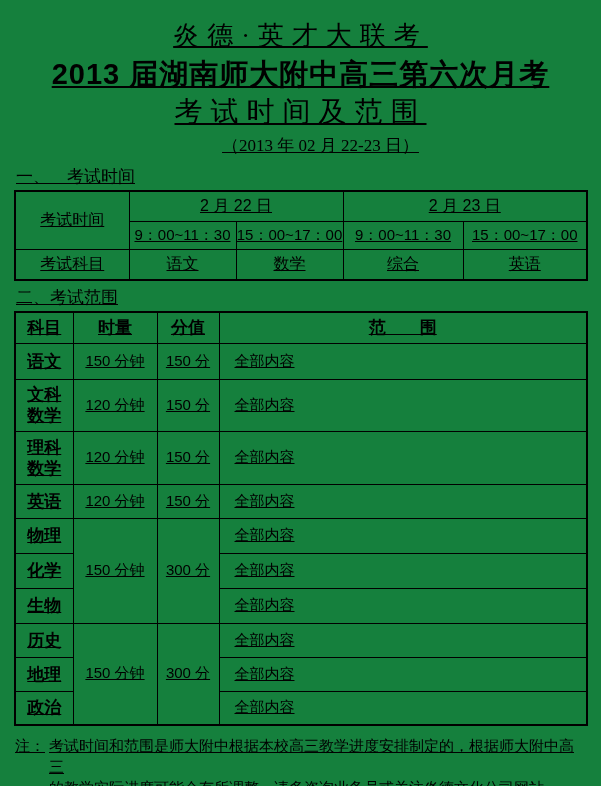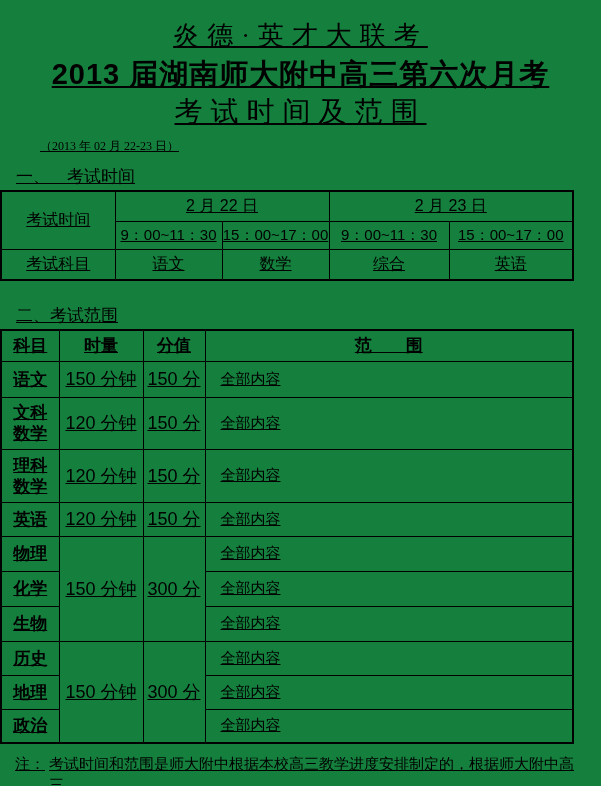--- a/index.html
+++ b/index.html
@@ -16,30 +16,30 @@
   .title{
     text-align:center; font-weight:bold; font-size:29px; line-height:36px;
     margin-top:4px; letter-spacing:1px;
     font-family:"Liberation Sans","DejaVu Sans",sans-serif;
   }
   .subtitle{
     text-align:center; font-family:"Liberation Serif","DejaVu Serif",serif;
     font-size:28px; letter-spacing:8px; line-height:30px; margin-top:5px;
   }
   .daterange{
-    font-family:"Liberation Serif","DejaVu Serif",serif;
-    font-size:12px; line-height:24px; margin-top:7px;margin-left:40px;
+    text-align:center; font-family:"Liberation Serif","DejaVu Serif",serif;
+    font-size:17px; line-height:24px; margin-top:7px;margin-left:40px;
   }
   .sec-heading{
     font-size:17px; line-height:22px; margin:8px 0 2px 16px;
   }
-  .sec-heading.second{ margin-top:24px; }
+  .sec-heading.second{ margin-top:6px; }
   table{
     border-collapse:collapse; table-layout:fixed;
-    width:572px;
+    margin-left:14px; width:572px;
     border:2px solid #000;
   }
   td,th{
     border:1px solid #000; text-align:center; vertical-align:middle;
     font-weight:normal; font-size:16px; overflow:hidden;
   }
   
   .t1 .r-date{ height:30px; }
   .t1 .r-time{ height:28px; }
   .t1 .r-subj{ height:31px; }
@@ -47,21 +47,21 @@
   
   .t2 th{ font-weight:bold; font-size:17px; }
   .t2 .r-head{ height:31px; }
   .t2 .r1{ height:36px; }
   .t2 .r2{ height:52px; }
   .t2 .r3{ height:53px;padding-left:15px; }
   .t2 .r4{ height:34px; }
   .t2 .r-sci{ height:35px; }
   .t2 .r-hum{ height:34px; }
   .t2 .subject-cell{ font-weight:bold; font-size:17px; line-height:21px; padding:0 4px; }
-  .t2 .val-cell{ font-size:18px; }
+  .t2 .val-cell{ font-size:15px; }
   .t2 .scope-cell{ text-align:left; padding-left:15px; font-size:15px; }
   
   .note{
     display:flex; margin:9px 0 0 15px; width:572px;
     font-size:15px; line-height:21px;
   }
   .note-label{ flex:0 0 34px; white-space:nowrap; }
   .note-text{ flex:1; white-space:pre-line; }
 </style>
 </head>

